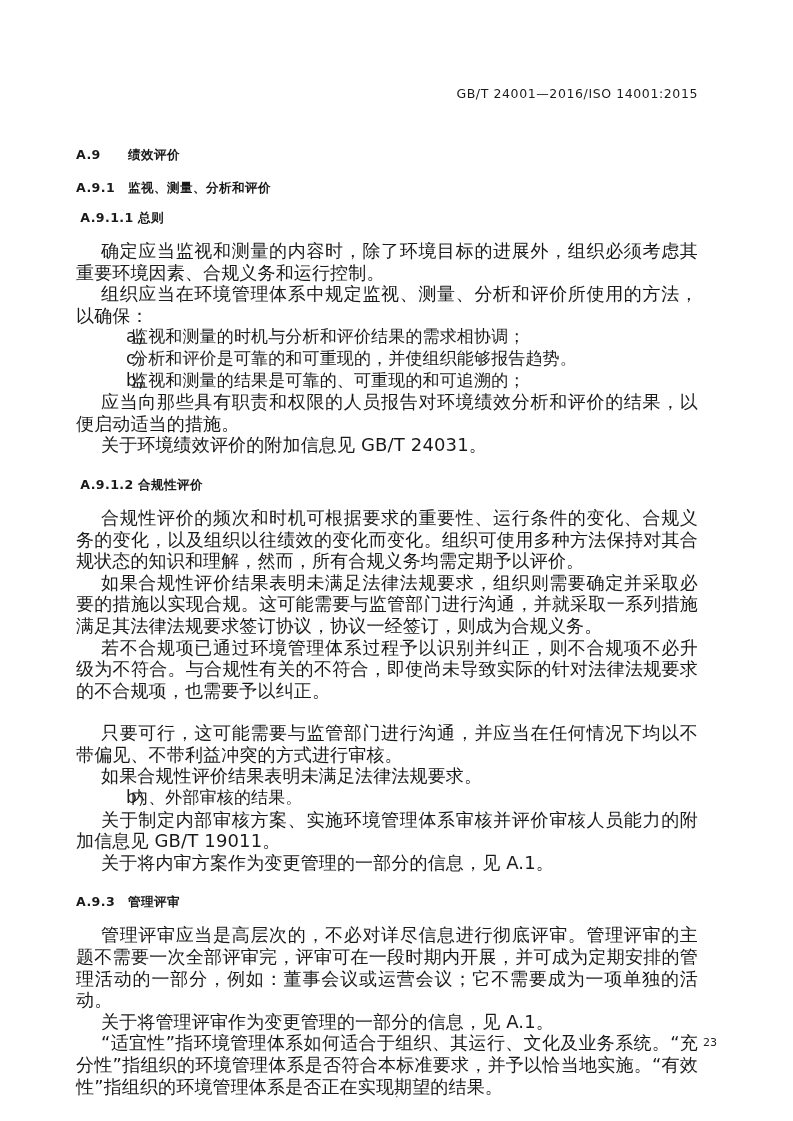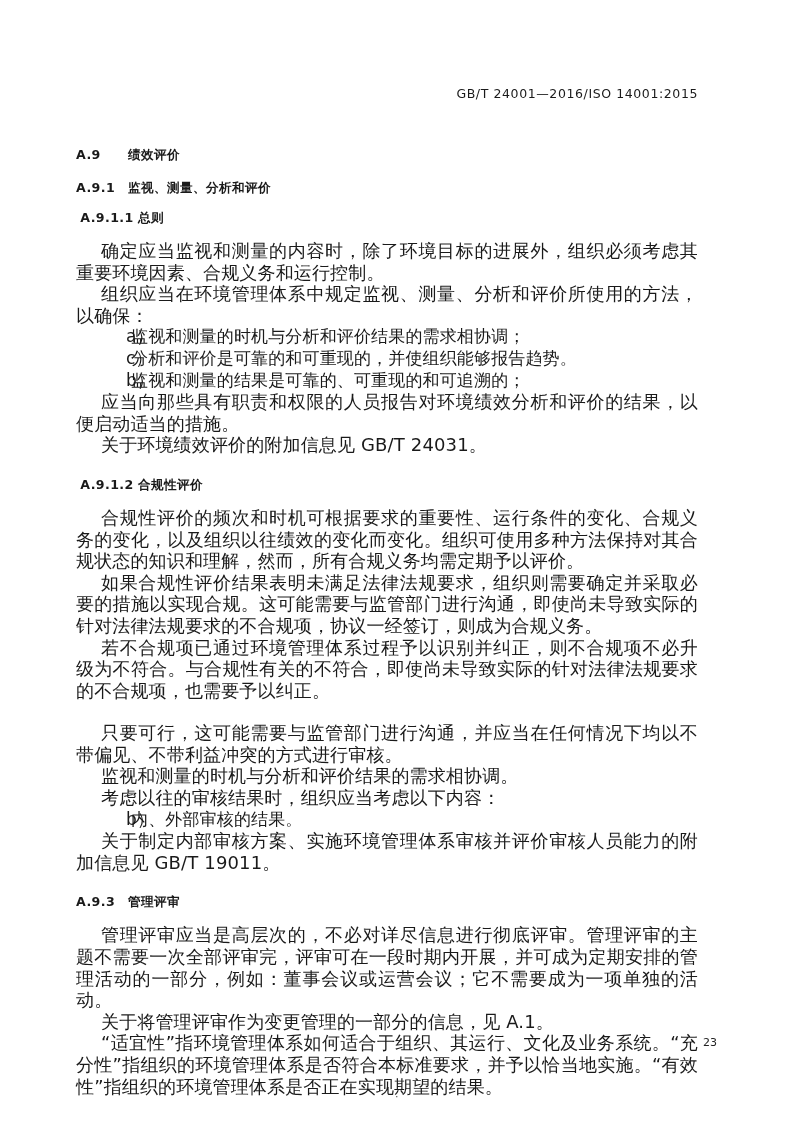--- a/index.html
+++ b/index.html
@@ -118,33 +118,33 @@
     </div>
 
     <div class="gap-sm"></div>
 
     <div class="sec-title lvl3">
       <span class="num">A.9.1.2</span><span>合规性评价</span>
     </div>
 
     <div class="block">
       <p class="body">合规性评价的频次和时机可根据要求的重要性、运行条件的变化、合规义务的变化，以及组织以往绩效的变化而变化。组织可使用多种方法保持对其合规状态的知识和理解，然而，所有合规义务均需定期予以评价。</p>
-      <p class="body">如果合规性评价结果表明未满足法律法规要求，组织则需要确定并采取必要的措施以实现合规。这可能需要与监管部门进行沟通，即使尚未导致实际的针对法律法规要求的不合规项，协议一经签订，则成为合规义务。</p>
+      <p class="body">如果合规性评价结果表明未满足法律法规要求，组织则需要确定并采取必要的措施以实现合规。这可能需要与监管部门进行沟通，并就采取一系列措施满足其法律法规要求签订协议，协议一经签订，则成为合规义务。</p>
       <p class="body">若不合规项已通过环境管理体系过程予以识别并纠正，则不合规项不必升级为不符合。与合规性有关的不符合，即使尚未导致实际的针对法律法规要求的不合规项，也需要予以纠正。</p>
     </div>
 
     <div class="gap-sm"></div>
 
 
     <div class="block">
       <p class="body">只要可行，这可能需要与监管部门进行沟通，并应当在任何情况下均以不带偏见、不带利益冲突的方式进行审核。</p>
-      <p class="body">监视和测量的时机与分析和评价结果的需求相协调。</p>
-      <p class="body">考虑以往的审核结果时，组织应当考虑以下内容：</p>
+      <p class="body">如果合规性评价结果表明未满足法律法规要求。</p>
       <p class="listitem"><span class="lbl">b）</span><span>内、外部审核的结果。</span></p>
       <p class="body">关于制定内部审核方案、实施环境管理体系审核并评价审核人员能力的附加信息见 GB/T 19011。</p>
+      <p class="body">关于将内审方案作为变更管理的一部分的信息，见 A.1。</p>
     </div>
 
     <div class="gap-sm"></div>
 
     <div class="sec-title lvl2">
       <span class="num">A.9.3</span><span>管理评审</span>
     </div>
 
     <div class="block">
       <p class="body">管理评审应当是高层次的，不必对详尽信息进行彻底评审。管理评审的主题不需要一次全部评审完，评审可在一段时期内开展，并可成为定期安排的管理活动的一部分，例如：董事会议或运营会议；它不需要成为一项单独的活动。</p>

